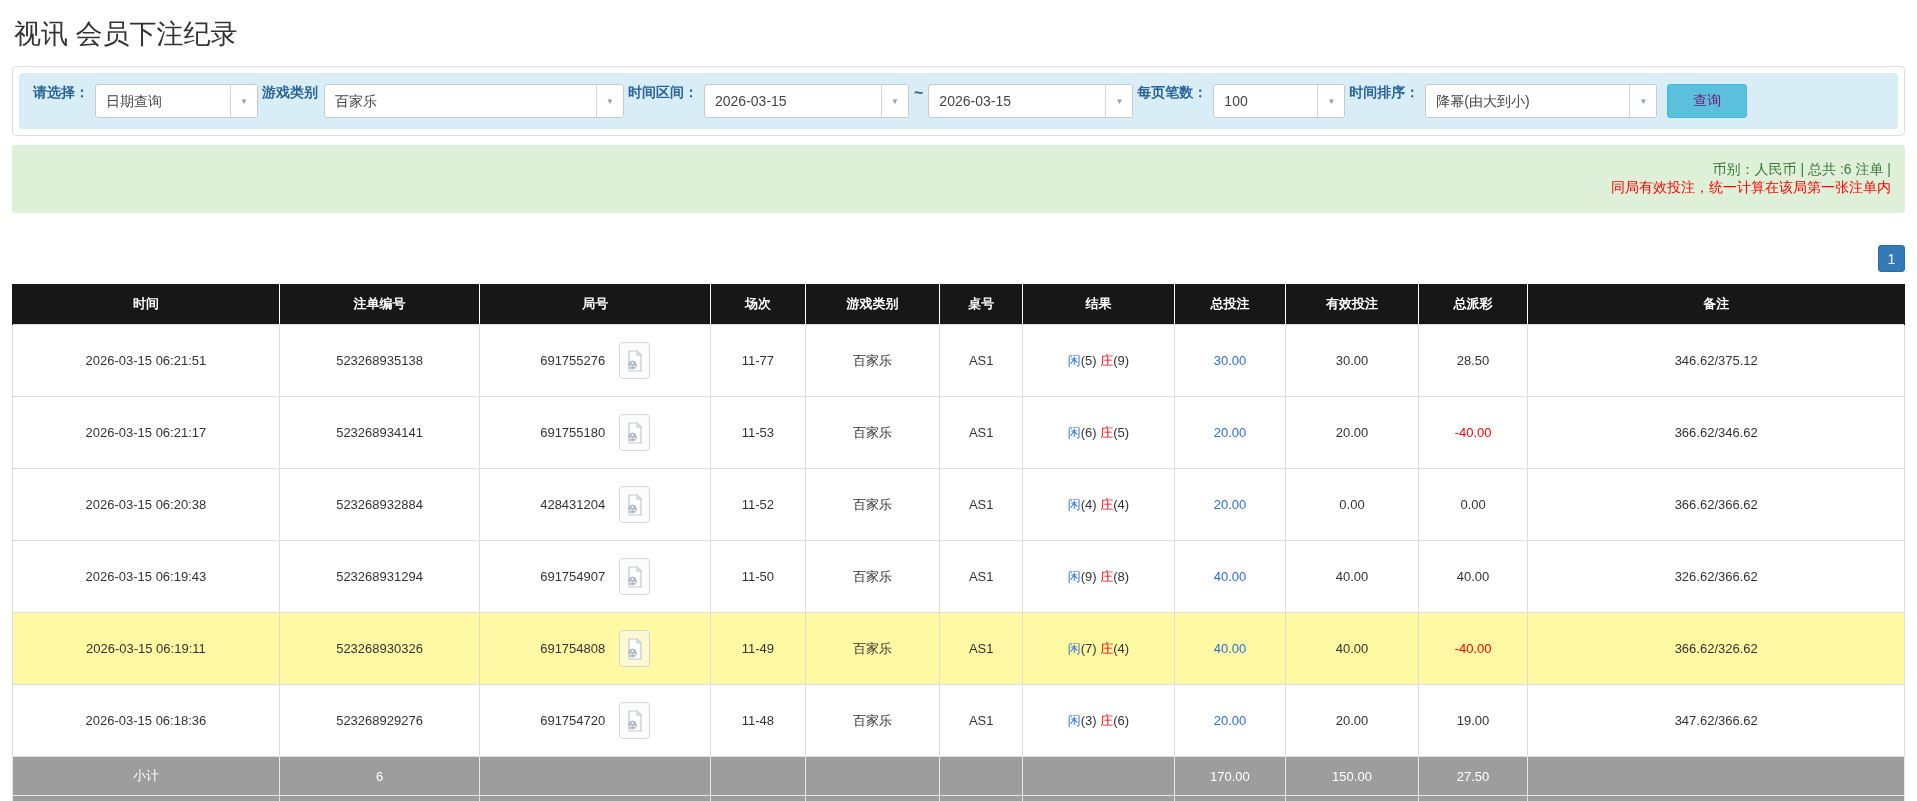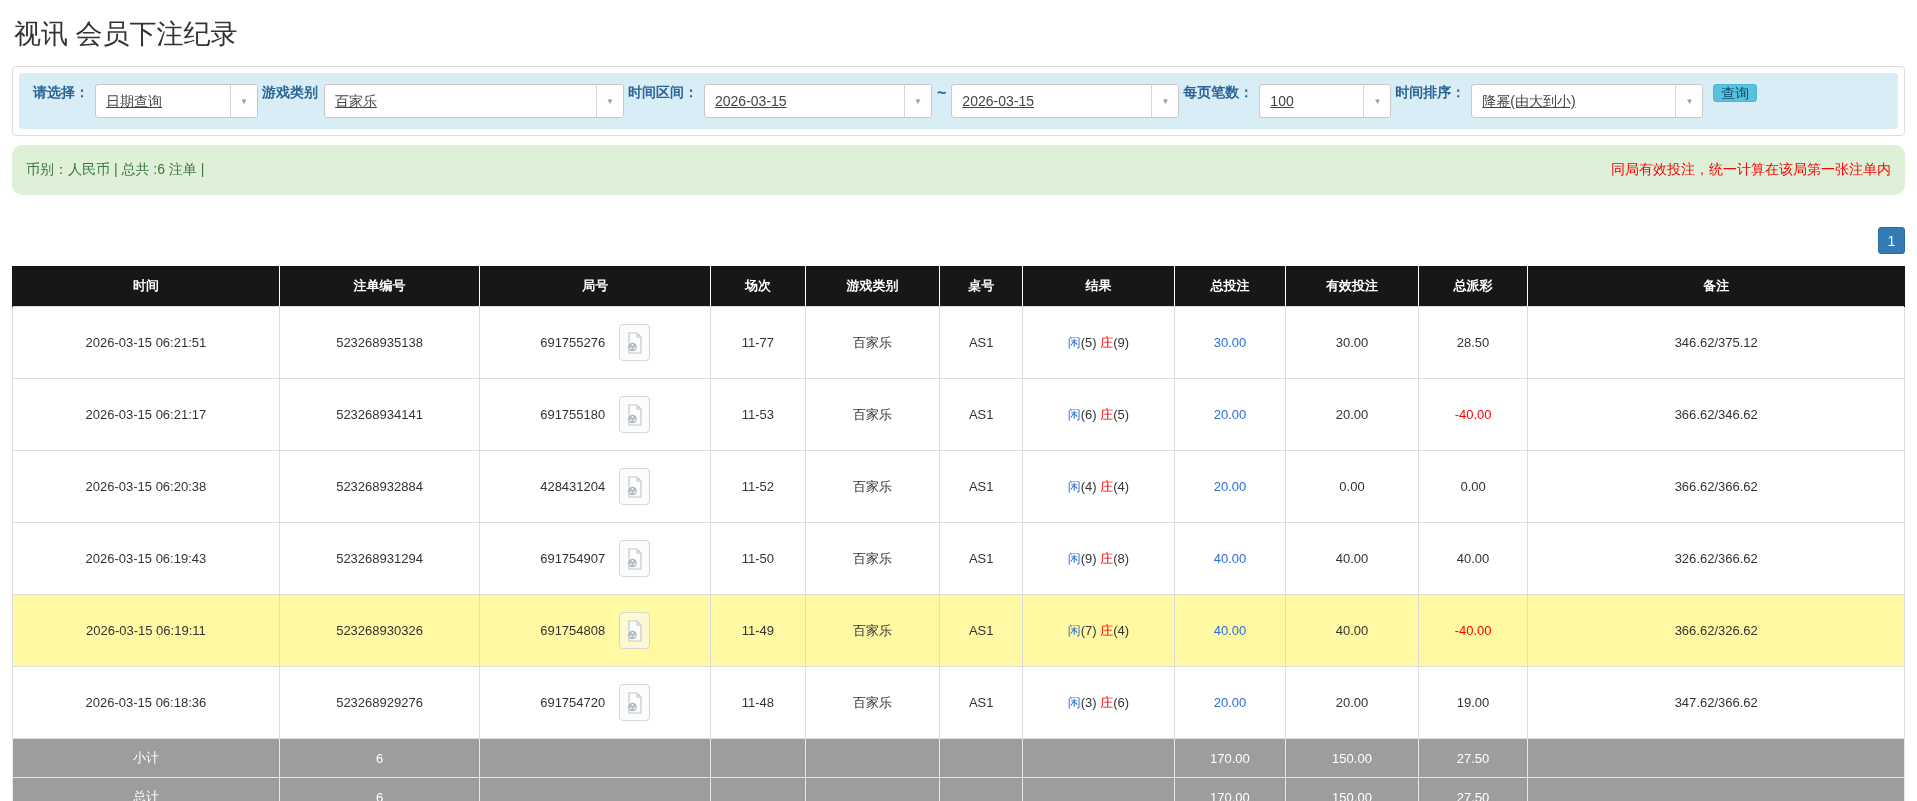--- a/index.html
+++ b/index.html
@@ -11,31 +11,31 @@
 
   
   .filter-panel { border: 1px solid #ddd; border-radius: 4px; background: #fff; padding: 6px; }
   .filter-bar { background: #d9edf7; border-radius: 4px; padding: 11px 12px; display: flex; align-items: flex-start; }
   .f-label { font-weight: bold; color: #2a6496; font-size: 14px; white-space: nowrap; margin: 0 6px 0 4px; }
   .f-label.first { margin-left: 2px; }
   .tilde { color: #2a6496; font-weight: bold; margin: 0 5px; }
   .combo { display: flex; align-items: stretch; background: #fff; border: 1px solid #c8c8c8;
     border-radius: 3px; height: 34px; overflow: hidden; cursor: pointer; }
   .combo .val { padding: 0 10px; line-height: 32px; font-size: 14px; color: #444; flex: 1;
-    white-space: nowrap; overflow: hidden; text-decoration: underline; }
+    white-space: nowrap; overflow: hidden; }
   .combo .caret { width: 27px; border-left: 1px solid #d5d5d5; display: flex; align-items: center;
     justify-content: center; color: #8ea0ad; font-size: 8px; background: #fff; }
-  .w-select { width: 163px; } .w-game { width: 300px; } .w-date { width: 228px; }
+  .w-select { width: 163px; } .w-game { width: 300px; } .w-date { width: 205px; }
   .w-size { width: 132px; } .w-sort { width: 232px; }
-  .search-btn { margin-left: 10px; background: #5bc0de; color: #0c4a6e; border: 1px solid #46b8da;
-    border-radius: 3px; font-size: 14px; height: 18px; padding: 0 7px; cursor: pointer; }
-
-  
-  .summary-bar { margin-top: 9px; background: #dff0d8; border-radius: 10px; padding: 16px 14px;
-    display: flex; justify-content: space-between; align-items: flex-end; font-size: 14px; color: #3c763d; }
+  .search-btn { margin-left: 10px; background: #5bc0de; color: #701a75; border: 1px solid #46b8da;
+    border-radius: 3px; font-size: 14px; height: 34px; padding: 0 25px; cursor: pointer; }
+
+  
+  .summary-bar { margin-top: 9px; background: #dff0d8; border-radius: 3px; padding: 16px 14px;
+    display: flex; justify-content: space-between; align-items: flex-end; font-size: 14px; color: #3c763d; flex-direction: column; }
   .summary-note { color: #ff0000; font-size: 14px; }
 
   
   .pager { text-align: right; }
   .pager.top { margin: 32px 0 12px 0; }
   .page-btn { display: inline-block; min-width: 27px; height: 27px; line-height: 27px; text-align: center;
     background: #337ab7; color: #fff; font-size: 14px; border-radius: 3px; border: 1px solid #2e6da4; cursor: pointer; }
 
   
   table { width: 100%; border-collapse: collapse; table-layout: fixed; font-size: 13px; }

